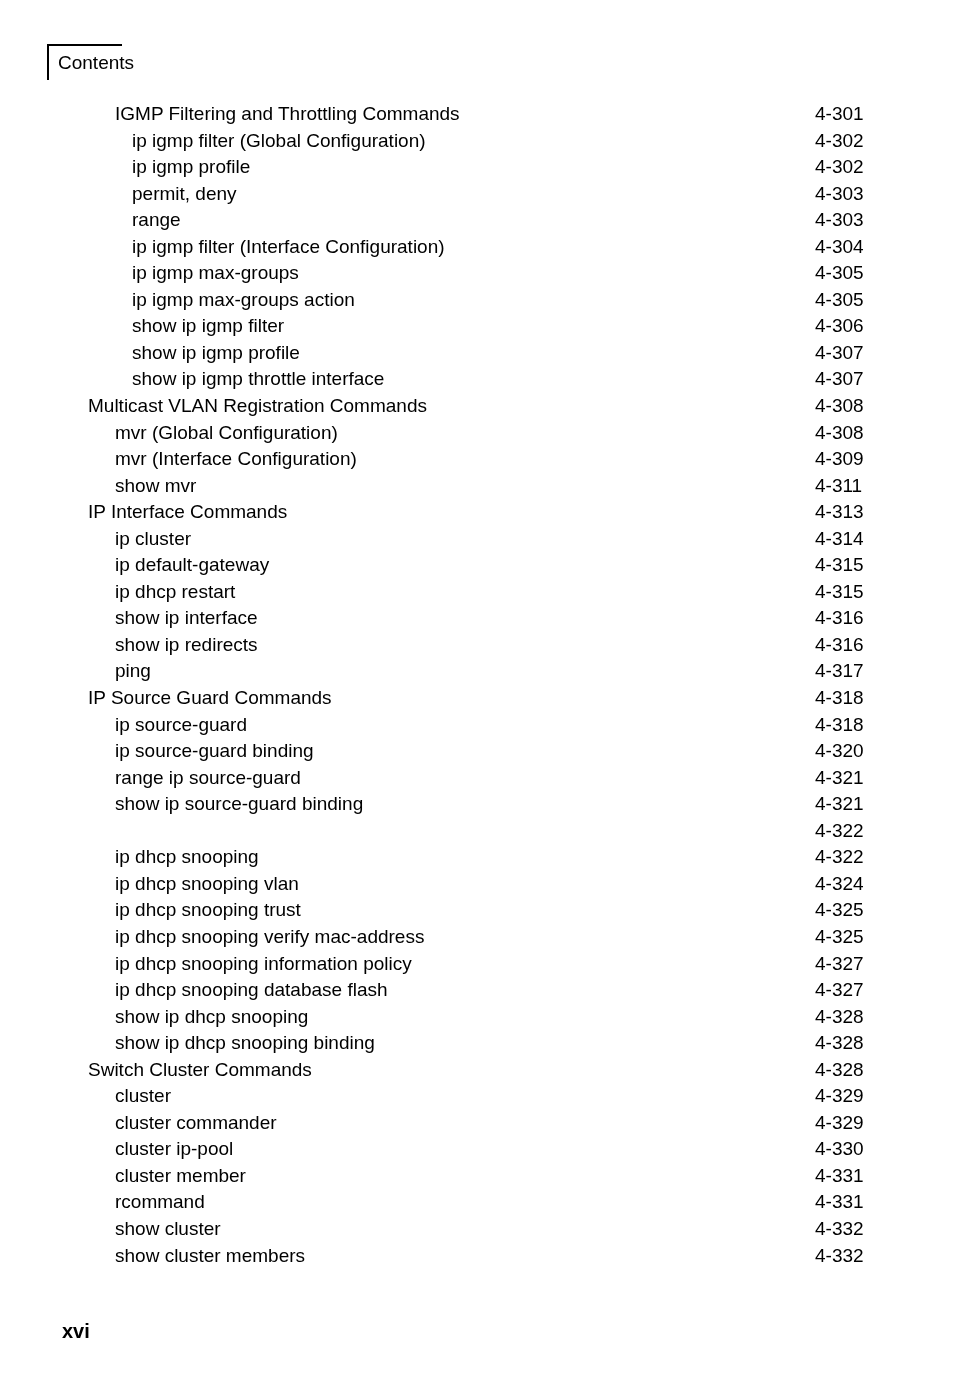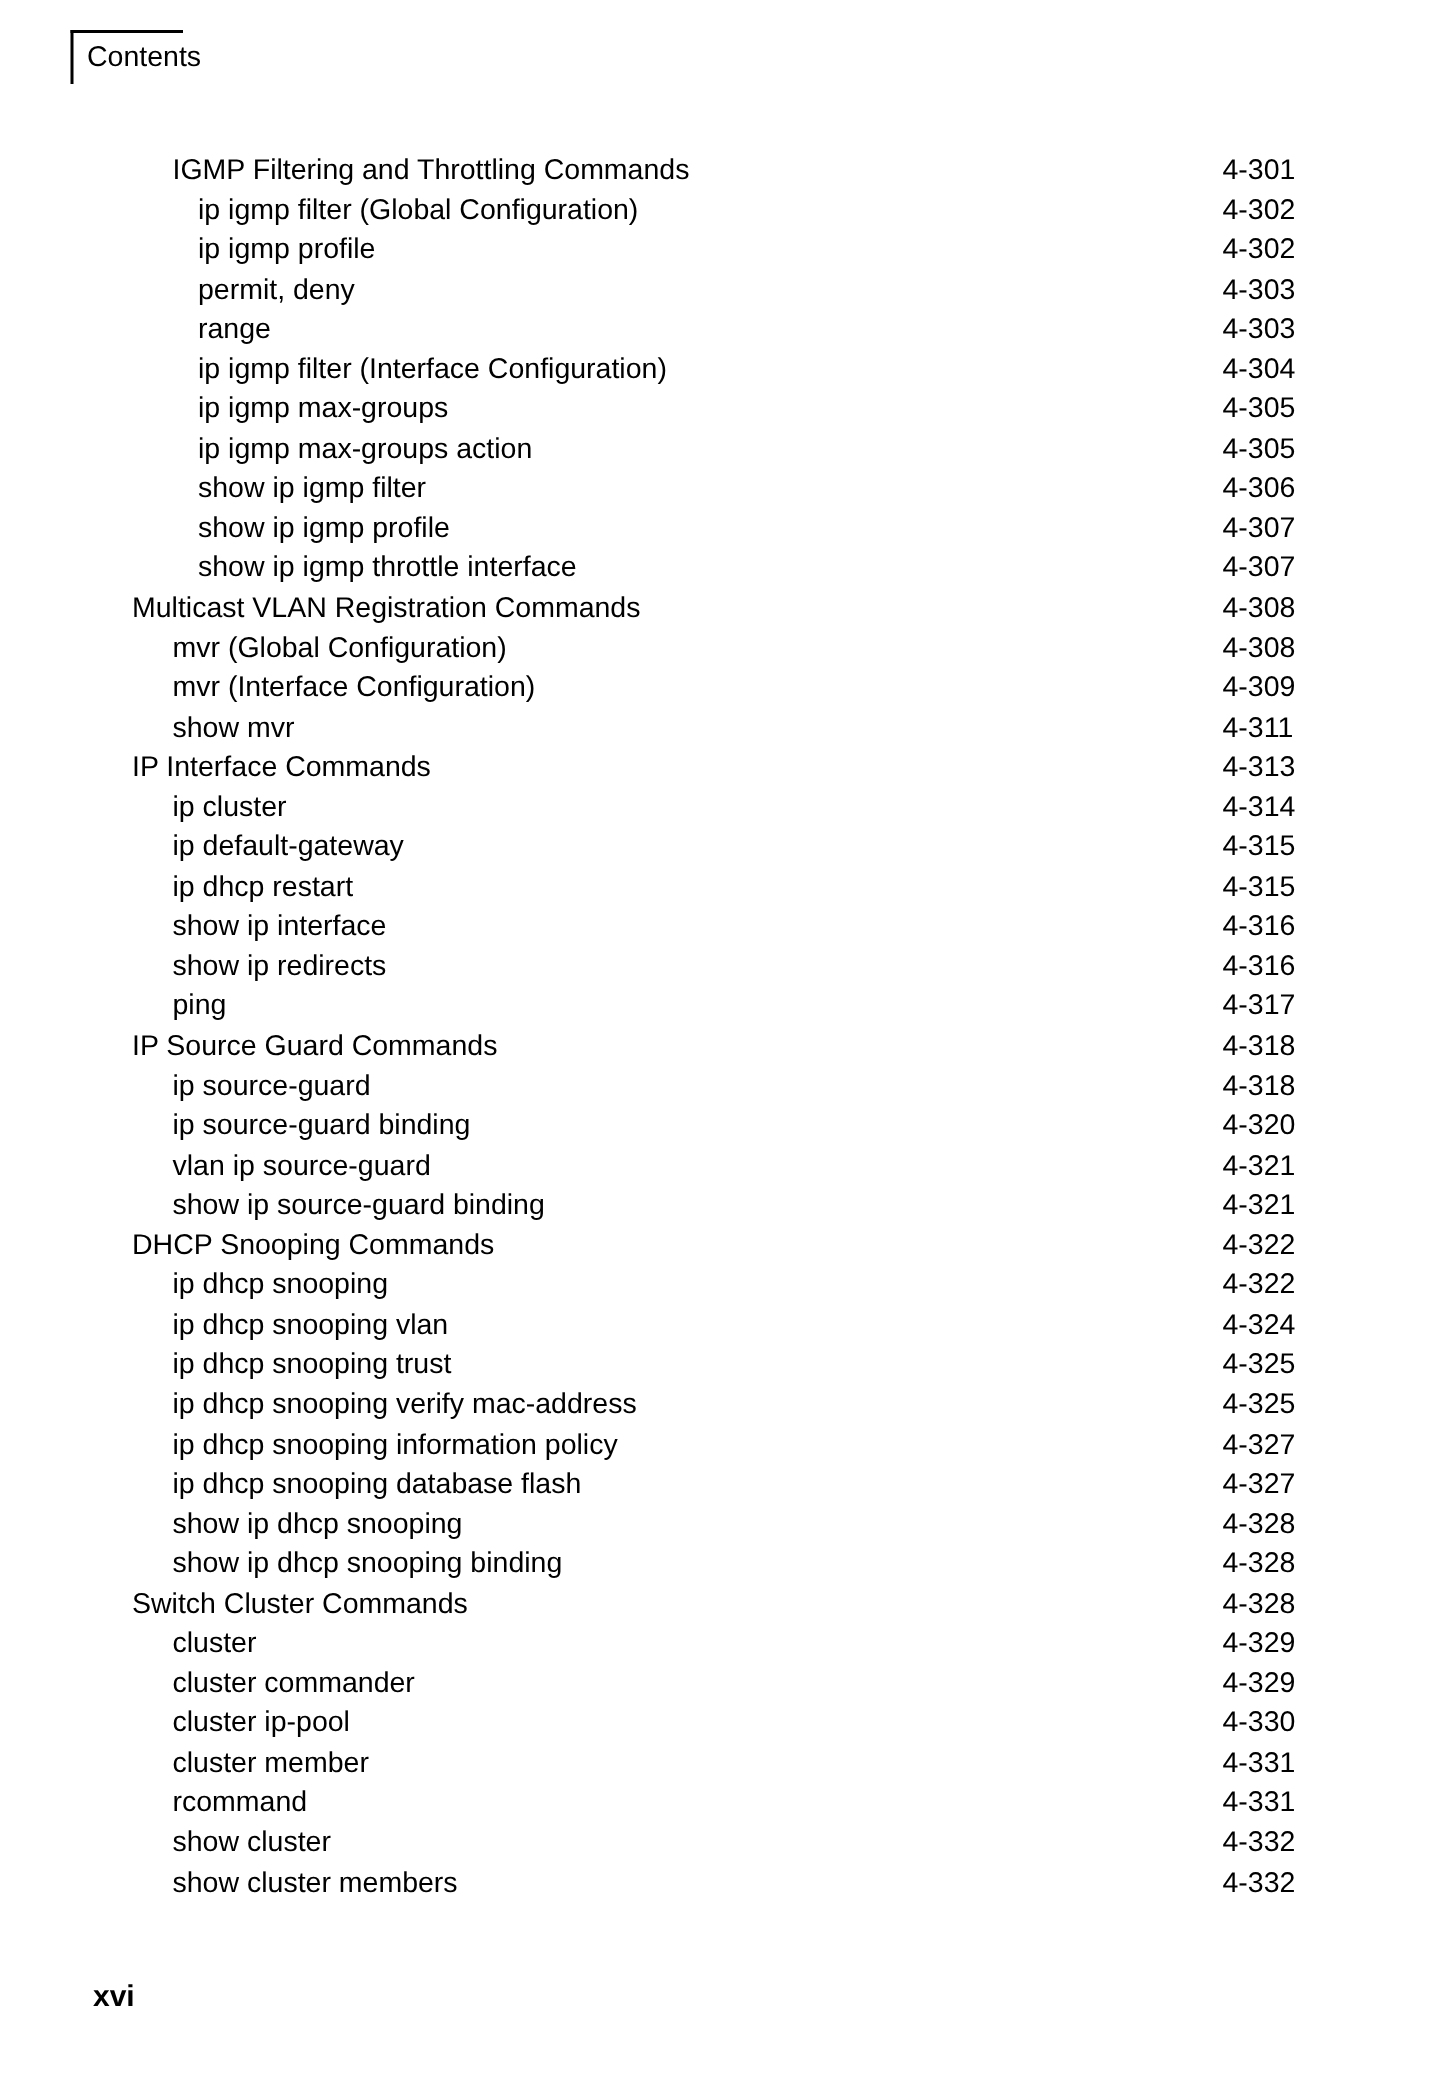--- a/index.html
+++ b/index.html
@@ -13,21 +13,21 @@
     position: relative;
     font-family: "Liberation Sans", sans-serif;
     color: #000000;
     overflow: hidden;
   }
 
   
   .page-header {
     position: absolute;
     left: 47px;
-    top: 20px;
+    top: 44px;
     width: 200px;
     height: 46px;
   }
   .header-rule-top {
     position: absolute;
     left: 0;
     top: 0;
     width: 75px;
     height: 2px;
     background: #000000;
@@ -195,29 +195,28 @@
     </div>
     <div class="toc-entry lvl-2">
       <span class="toc-label">ip source-guard</span>
       <span class="toc-page">4-318</span>
     </div>
     <div class="toc-entry lvl-2">
       <span class="toc-label">ip source-guard binding</span>
       <span class="toc-page">4-320</span>
     </div>
     <div class="toc-entry lvl-2">
-      <span class="toc-label">vlan ip source-guard</span>
+      <span class="toc-label">range ip source-guard</span>
       <span class="toc-page">4-321</span>
     </div>
     <div class="toc-entry lvl-2">
       <span class="toc-label">show ip source-guard binding</span>
       <span class="toc-page">4-321</span>
     </div>
     <div class="toc-entry lvl-1">
-      <span class="toc-label">DHCP Snooping Commands</span>
       <span class="toc-page">4-322</span>
     </div>
     <div class="toc-entry lvl-2">
       <span class="toc-label">ip dhcp snooping</span>
       <span class="toc-page">4-322</span>
     </div>
     <div class="toc-entry lvl-2">
       <span class="toc-label">ip dhcp snooping vlan</span>
       <span class="toc-page">4-324</span>
     </div>

